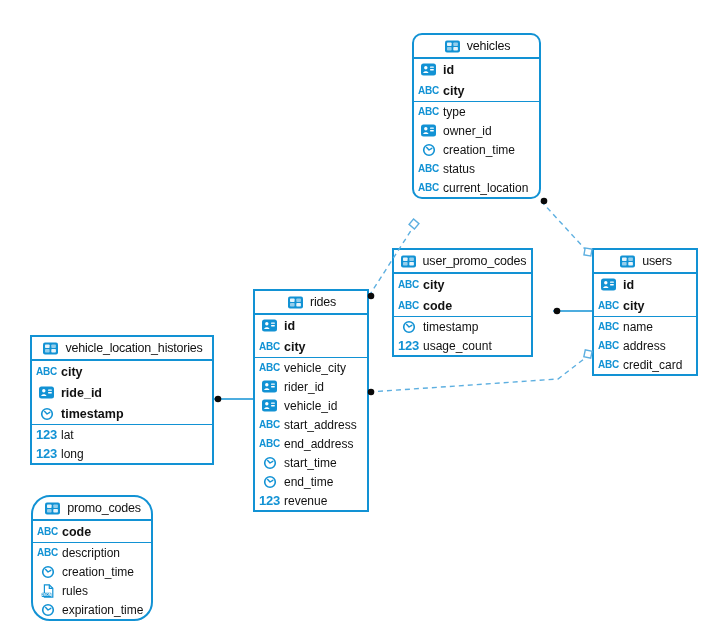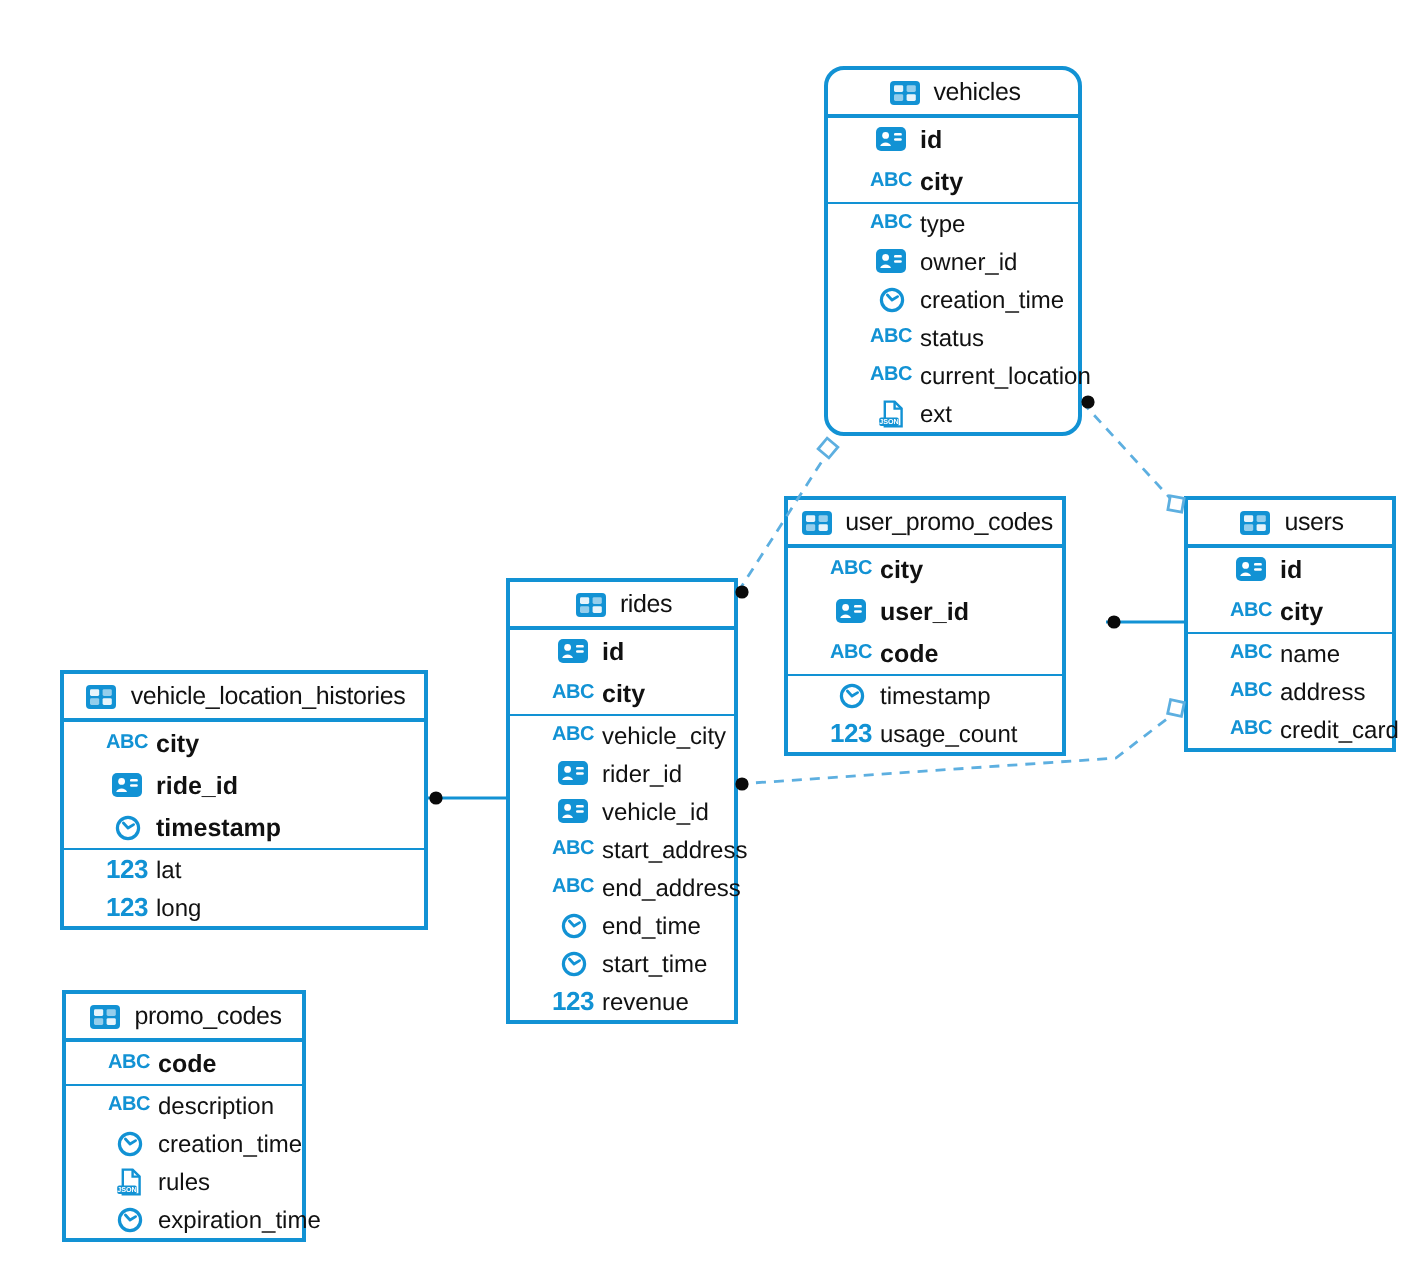--- a/index.html
+++ b/index.html
@@ -32,21 +32,21 @@
     font-size: 12.5px;
     font-weight: 500;
     letter-spacing: -0.2px;
     color: var(--text, #111);
     white-space: nowrap;
   }
   .row {
     height: 19px;
     display: flex;
     align-items: center;
-    padding-left: 22px;
+    padding-left: 5px;
     gap: 5px;
     font-size: 12px;
     color: var(--text, #111);
     white-space: nowrap;
   }
   .row.key {
     height: 21px;
     font-size: 12.5px;
     font-weight: 700;
   }
@@ -145,31 +145,20 @@
           <span class="txt-icon">ABC</span>
         </span>
         <span>status</span>
       </div>
       <div class="row">
         <span class="icon-box">
           <span class="txt-icon">ABC</span>
         </span>
         <span>current_location</span>
       </div>
-      <div class="row">
-        <span class="icon-box">
-          <svg width="14" height="14" viewBox="0 0 14 14">
-            <path d="M3.4 0.8 h4.9 l3.5 3.5 V13.2 H3.4 Z" fill="#fff" stroke="#1292d4" stroke-width="1.2"></path>
-            <path d="M8.3 0.8 v3.5 h3.5" fill="none" stroke="#1292d4" stroke-width="1.2"></path>
-            <rect x="0.6" y="8.7" width="9.8" height="4.3" rx="1" fill="#1292d4"></rect>
-            <text x="5.5" y="12" text-anchor="middle" font-size="3.6" font-weight="bold" fill="#fff" font-family="Liberation Sans, sans-serif">JSON</text>
-          </svg>
-        </span>
-        <span>ext</span>
-      </div>
     </div>
     <div class="erd-table" style="left: 392px; top: 248px; width: 141px;">
       <div class="thead">
         <span class="icon-box">
           <svg width="15" height="13" viewBox="0 0 15 13">
             <rect x="0" y="0.5" width="15" height="12" rx="2" fill="#1292d4"></rect>
             <rect x="2" y="2.6" width="4.6" height="3.4" rx="0.7" fill="#fff" opacity="0.9"></rect>
             <rect x="8.3" y="2.6" width="4.6" height="3.4" rx="0.7" fill="#fff" opacity="0.55"></rect>
             <rect x="2" y="7.1" width="4.6" height="3.4" rx="0.7" fill="#fff" opacity="0.55"></rect>
             <rect x="8.3" y="7.1" width="4.6" height="3.4" rx="0.7" fill="#fff" opacity="0.9"></rect>
@@ -178,32 +167,20 @@
         <span class="tname">user_promo_codes</span>
       </div>
       <div class="row key">
         <span class="icon-box">
           <span class="txt-icon">ABC</span>
         </span>
         <span>city</span>
       </div>
       <div class="row key">
         <span class="icon-box">
-          <svg width="15" height="13" viewBox="0 0 15 13">
-            <rect x="0" y="0.5" width="15" height="12" rx="2.5" fill="#1292d4"></rect>
-            <circle cx="4.8" cy="4.7" r="1.7" fill="#fff"></circle>
-            <path d="M2.1 10 C2.7 7.6 6.9 7.6 7.5 10 Z" fill="#fff"></path>
-            <rect x="9" y="3.5" width="3.9" height="1.3" rx="0.6" fill="#fff"></rect>
-            <rect x="9" y="6.1" width="3.9" height="1.3" rx="0.6" fill="#fff"></rect>
-          </svg>
-        </span>
-        <span>user_id</span>
-      </div>
-      <div class="row key">
-        <span class="icon-box">
           <span class="txt-icon">ABC</span>
         </span>
         <span>code</span>
       </div>
       <div class="sec-sep"></div>
       <div class="row">
         <span class="icon-box">
           <svg width="14" height="14" viewBox="0 0 14 14">
             <circle cx="7" cy="7" r="5.3" fill="none" stroke="#1292d4" stroke-width="1.6"></circle>
             <path d="M7 7 L4.7 4.5 M7 7 L9.8 5.3" stroke="#1292d4" stroke-width="1.4" stroke-linecap="round" fill="none"></path>
@@ -343,33 +320,33 @@
         </span>
         <span>end_address</span>
       </div>
       <div class="row">
         <span class="icon-box">
           <svg width="14" height="14" viewBox="0 0 14 14">
             <circle cx="7" cy="7" r="5.3" fill="none" stroke="#1292d4" stroke-width="1.6"></circle>
             <path d="M7 7 L4.7 4.5 M7 7 L9.8 5.3" stroke="#1292d4" stroke-width="1.4" stroke-linecap="round" fill="none"></path>
           </svg>
         </span>
+        <span>start_time</span>
+      </div>
+      <div class="row">
+        <span class="icon-box">
+          <svg width="14" height="14" viewBox="0 0 14 14">
+            <circle cx="7" cy="7" r="5.3" fill="none" stroke="#1292d4" stroke-width="1.6"></circle>
+            <path d="M7 7 L4.7 4.5 M7 7 L9.8 5.3" stroke="#1292d4" stroke-width="1.4" stroke-linecap="round" fill="none"></path>
+          </svg>
+        </span>
         <span>end_time</span>
       </div>
       <div class="row">
         <span class="icon-box">
-          <svg width="14" height="14" viewBox="0 0 14 14">
-            <circle cx="7" cy="7" r="5.3" fill="none" stroke="#1292d4" stroke-width="1.6"></circle>
-            <path d="M7 7 L4.7 4.5 M7 7 L9.8 5.3" stroke="#1292d4" stroke-width="1.4" stroke-linecap="round" fill="none"></path>
-          </svg>
-        </span>
-        <span>start_time</span>
-      </div>
-      <div class="row">
-        <span class="icon-box">
           <span class="txt-icon num">123</span>
         </span>
         <span>revenue</span>
       </div>
     </div>
     <div class="erd-table" style="left: 30px; top: 335px; width: 184px;">
       <div class="thead">
         <span class="icon-box">
           <svg width="15" height="13" viewBox="0 0 15 13">
             <rect x="0" y="0.5" width="15" height="12" rx="2" fill="#1292d4"></rect>
@@ -415,21 +392,21 @@
         </span>
         <span>lat</span>
       </div>
       <div class="row">
         <span class="icon-box">
           <span class="txt-icon num">123</span>
         </span>
         <span>long</span>
       </div>
     </div>
-    <div class="erd-table" style="left: 31px; top: 495px; width: 122px;">
+    <div class="erd-table" style="left: 31px; top: 495px; width: 122px; border-radius: 19px;">
       <div class="thead">
         <span class="icon-box">
           <svg width="15" height="13" viewBox="0 0 15 13">
             <rect x="0" y="0.5" width="15" height="12" rx="2" fill="#1292d4"></rect>
             <rect x="2" y="2.6" width="4.6" height="3.4" rx="0.7" fill="#fff" opacity="0.9"></rect>
             <rect x="8.3" y="2.6" width="4.6" height="3.4" rx="0.7" fill="#fff" opacity="0.55"></rect>
             <rect x="2" y="7.1" width="4.6" height="3.4" rx="0.7" fill="#fff" opacity="0.55"></rect>
             <rect x="8.3" y="7.1" width="4.6" height="3.4" rx="0.7" fill="#fff" opacity="0.9"></rect>
           </svg>
         </span>

